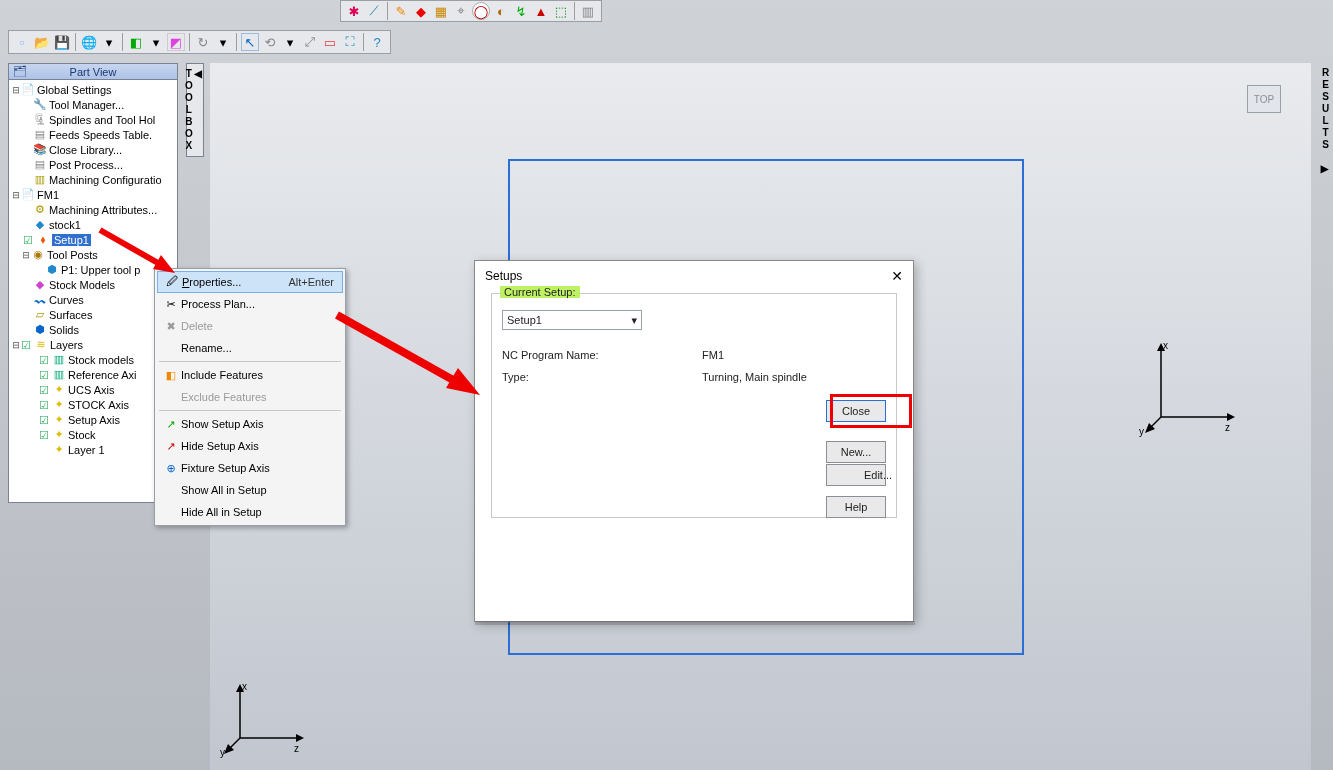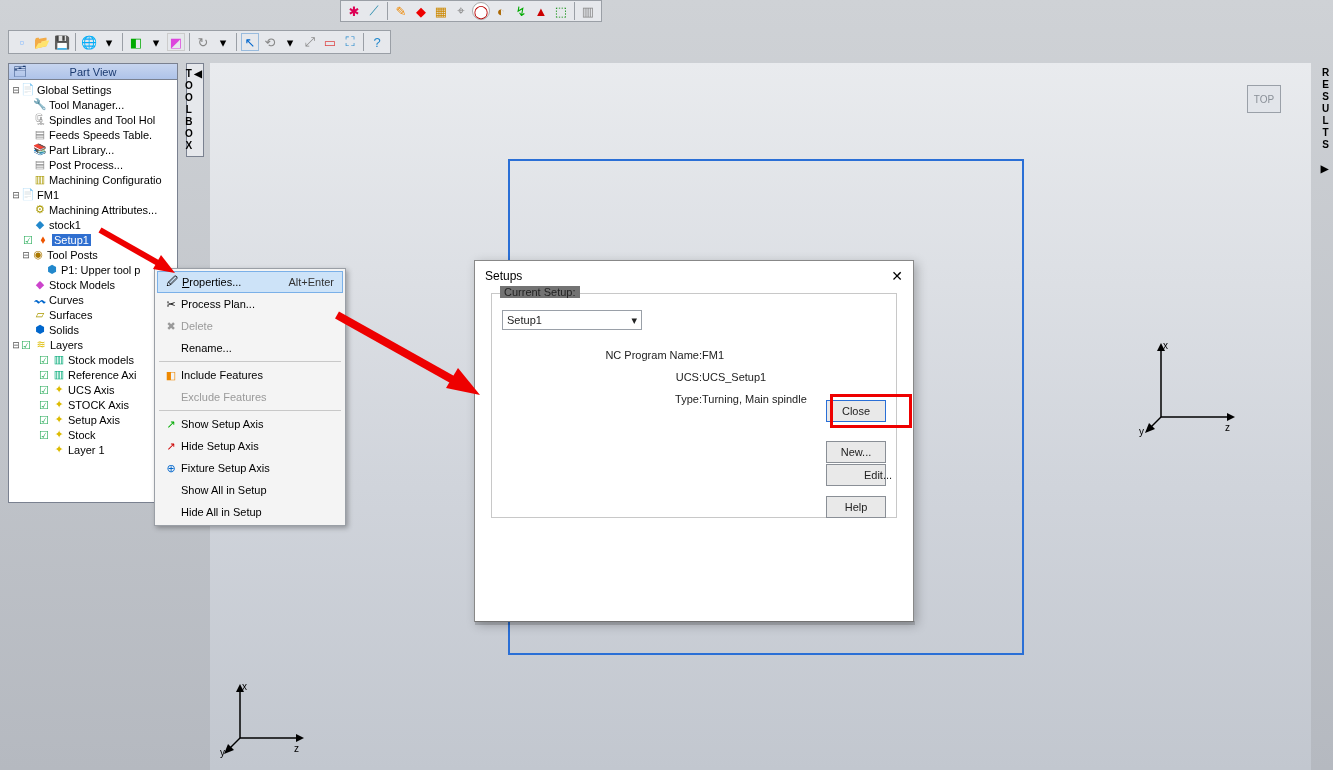--- a/index.html
+++ b/index.html
@@ -122,27 +122,27 @@
   height: 30px; display:flex; align-items:center; padding: 0 10px;
   font-size: 12px;
 }
 .dialog-hdr .close { margin-left:auto; font-size:14px; cursor:pointer;}
 .dialog-body { padding: 2px 16px; font-size: 11px; color:#222;}
 .dialog-desc { line-height: 1.4; margin-bottom: 14px;}
 .fieldset {
   border: 1px solid #c8c8c8; padding: 10px 10px 12px 10px;
   position: relative; height: 225px;
 }
-.legend { position: absolute; top: -8px; left: 8px; background:#737373; padding:0 4px; font-size:11px;}
+.legend { position: absolute; top: -8px; left: 8px; background:#bef264; padding:0 4px; font-size:11px;}
 .combo {
   width: 140px; height: 20px; border:1px solid #9aa0a8; background:#fff;
   display:flex; align-items:center; padding:0 4px; font-size:11px; justify-content:space-between;
   margin: 6px 0 14px 0;
 }
-.kv-row { display:flex; height: 22px; align-items:center;text-align:right;}
+.kv-row { display:flex; height: 22px; align-items:center;}
 .kv-row .k { width: 200px;}
 .dlg-btn {
   position:absolute; right: 10px; width: 60px; height: 22px;
   border: 1px solid #8a8f96; background: #e9e9e9; font-size:11px;
   display:flex; align-items:center; justify-content:center; cursor:pointer;
 }
 .dlg-btn.close-btn { top: 106px; border:1px solid #2a6fd6;}
 .dlg-btn.new-btn { top: 147px;}
 .dlg-btn.edit-btn { top: 170px; padding-left: 44px;}
 .dlg-btn.help-btn { top: 202px;}
@@ -221,21 +221,21 @@
         <span class="lbl">Spindles and Tool Hol</span>
       </div>
     <div class="tree-row">
         <span class="sp" style="width:22px"></span>
         <span class="ic" style="color:#888">▤</span>
         <span class="lbl">Feeds Speeds Table.</span>
       </div>
     <div class="tree-row">
         <span class="sp" style="width:22px"></span>
         <span class="ic" style="color:#a70">📚</span>
-        <span class="lbl">Part Library...</span>
+        <span class="lbl">Close Library...</span>
       </div>
     <div class="tree-row">
         <span class="sp" style="width:22px"></span>
         <span class="ic" style="color:#888">▤</span>
         <span class="lbl">Post Process...</span>
       </div>
     <div class="tree-row">
         <span class="sp" style="width:22px"></span>
         <span class="ic" style="color:#a90">▥</span>
         <span class="lbl">Machining Configuratio</span>
@@ -442,24 +442,20 @@
       <div class="legend">Current Setup:</div>
       <div class="combo">
         <span>Setup1</span>
         <span>▾</span>
       </div>
       <div class="kv-row">
           <span class="k">NC Program Name:</span>
           <span>FM1</span>
         </div>
       <div class="kv-row">
-          <span class="k">UCS:</span>
-          <span>UCS_Setup1</span>
-        </div>
-      <div class="kv-row">
           <span class="k">Type:</span>
           <span>Turning, Main spindle</span>
         </div>
       <div class="dlg-btn close-btn">Close</div>
       <div class="dlg-btn new-btn">New...</div>
       <div class="dlg-btn edit-btn">Edit...</div>
       <div class="dlg-btn help-btn">Help</div>
     </div>
   </div>
 </div>

